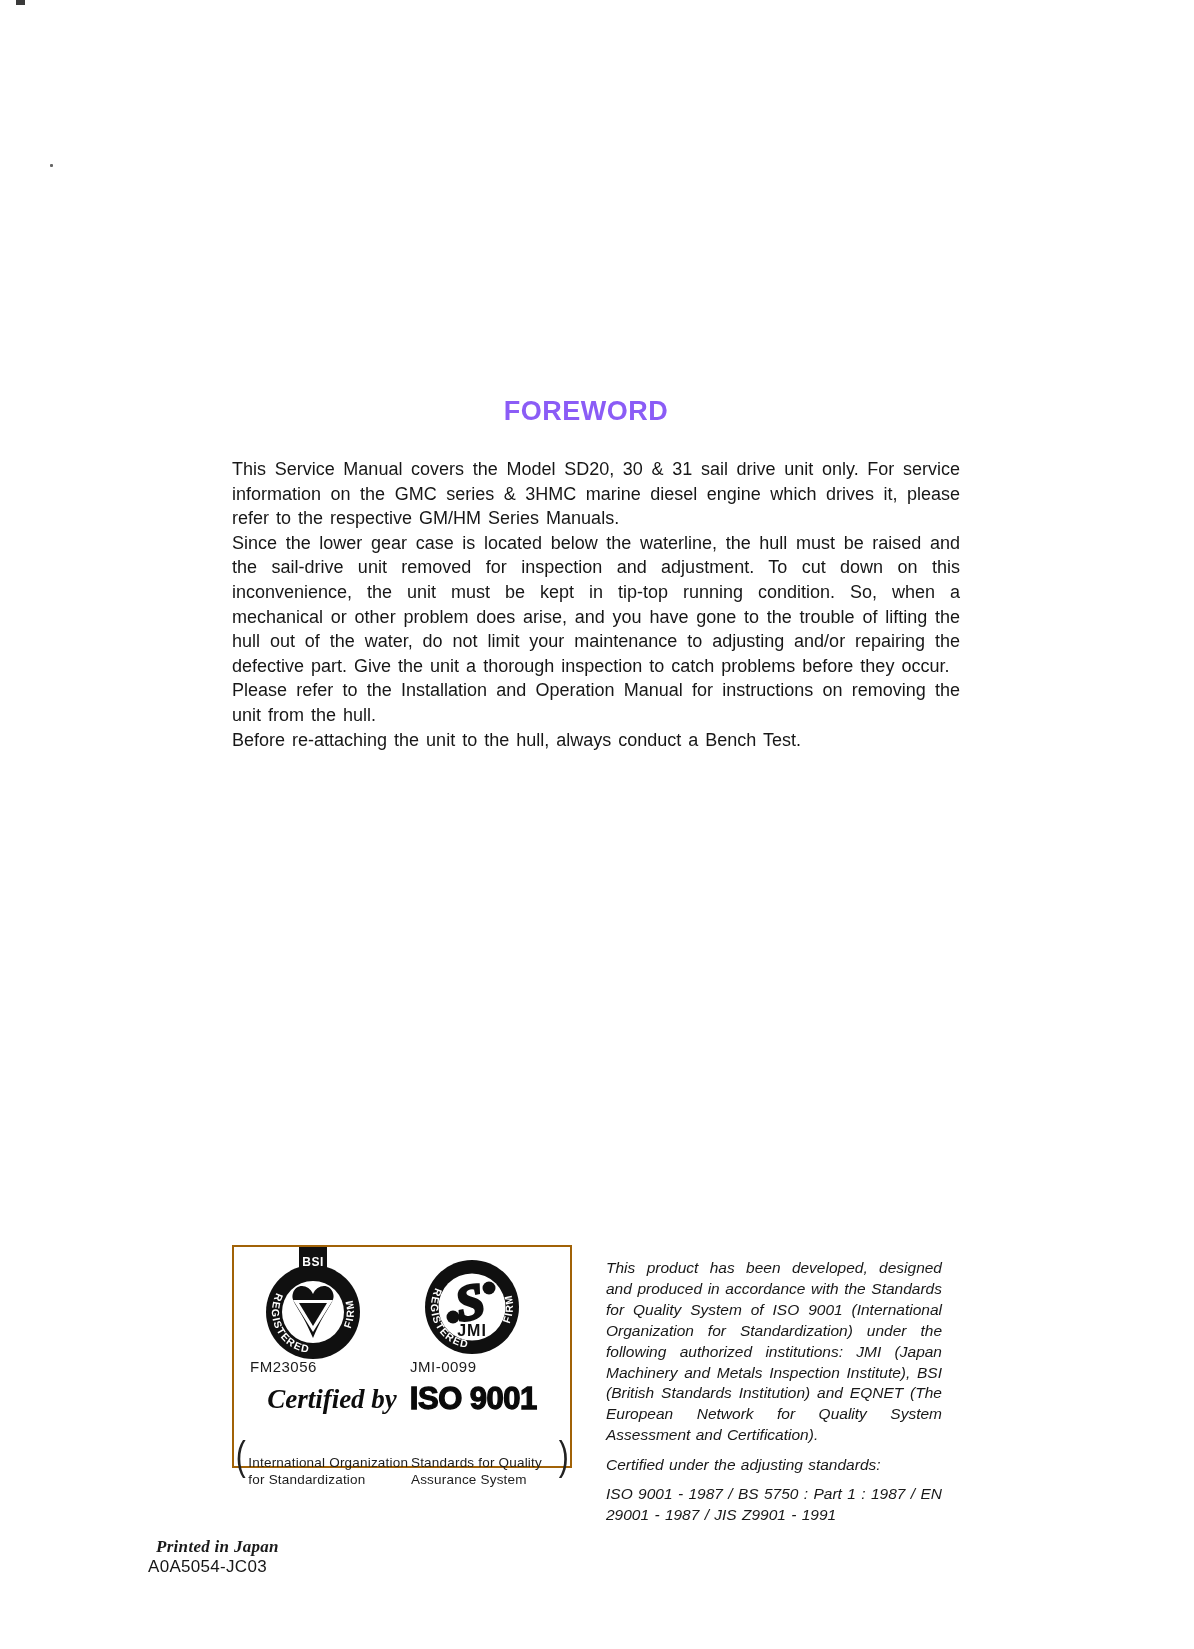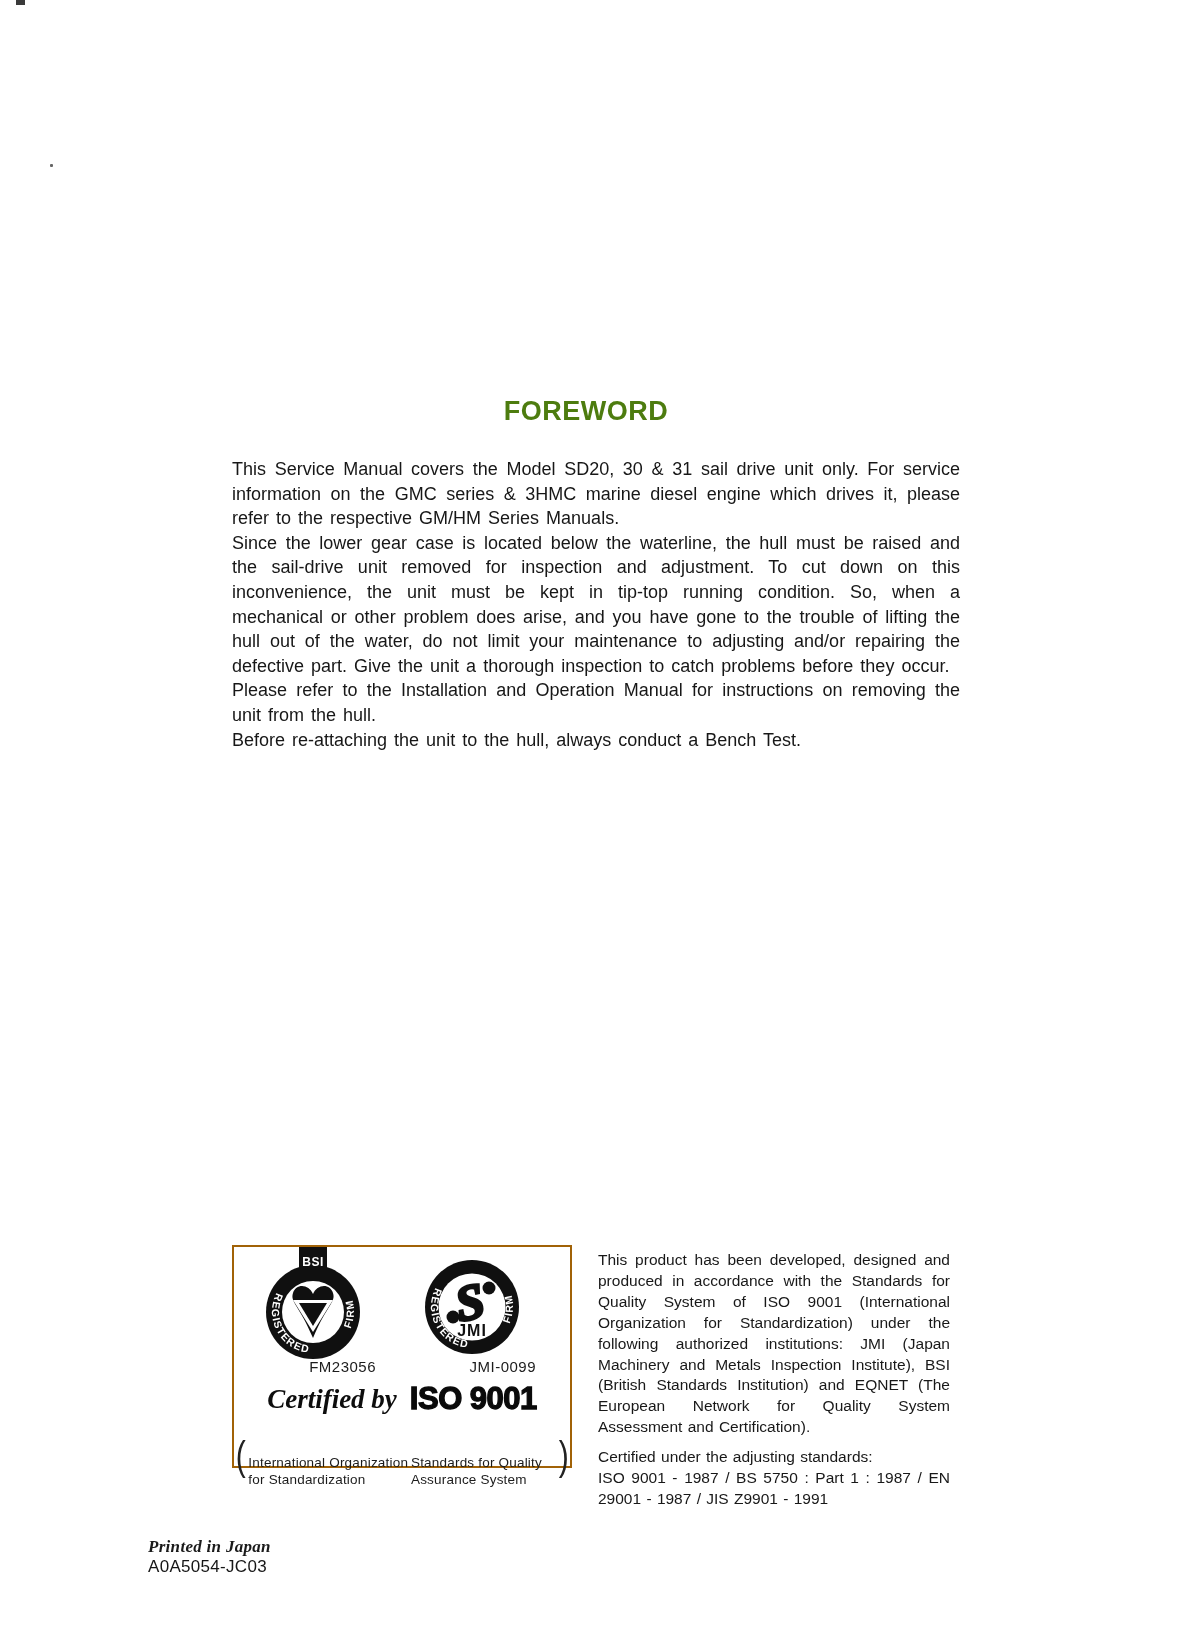--- a/index.html
+++ b/index.html
@@ -12,41 +12,41 @@
     color:#161616;
   }
   
   .artifact-dash{position:absolute;left:16px;top:0;width:9px;height:5px;background:#3a3a3a;}
   .artifact-dot{position:absolute;left:50px;top:164px;width:3px;height:3px;background:#666;border-radius:1px;}
 
   .heading{
     position:absolute;left:222px;top:396px;width:728px;
     text-align:center;
     font-size:27px;font-weight:bold;letter-spacing:.5px;
-    color:#4d7c0f;
+    color:#8b5cf6;
   }
   .body-text{
     position:absolute;left:232px;top:457px;width:728px;
     font-size:18px;line-height:24.6px;
     word-spacing:2px;
     color:#171717;
   }
   .body-text p{margin:0;text-align:justify;text-align-last:left;}
 
   
   .cert-box{
     position:absolute;left:232px;top:1245px;width:340px;height:223px;
     border:2px solid #a16207;box-sizing:border-box;
     background:#fff;
   }
   .logo-bsi{position:absolute;left:27px;top:0px;width:104px;height:116px;}
   .logo-jmi{position:absolute;left:186px;top:8px;width:104px;height:104px;}
   .logo-code{
     position:absolute;top:111px;width:126px;
-    text-align:right;font-size:15px;color:#1c1c1c;letter-spacing:.5px;
+    text-align:left;font-size:15px;color:#1c1c1c;letter-spacing:.5px;
   }
   .code-bsi{left:16px;}
   .code-jmi{left:176px;}
   .certified-row{
     position:absolute;left:0;top:134px;width:100%;
     display:flex;justify-content:center;align-items:center;gap:13px;
   }
   .certified-by{
     font-family:"Liberation Serif",serif;
     font-style:italic;font-weight:bold;
@@ -67,27 +67,27 @@
   }
   .paren-lines{display:flex;flex-direction:row;margin-top:32px;}
   .paren-lines span{font-size:13.5px;line-height:16.5px;color:#1c1c1c;letter-spacing:.2px;}
 
   
   .iso-statement{
     position:absolute;left:598px;top:1250px;width:352px;
     font-size:15.5px;line-height:20.9px;color:#181818;
     word-spacing:1px;
   }
-  .iso-statement p{margin:0;text-align:justify;text-align-last:left;}
+  .iso-statement p{margin:8px;text-align:justify;text-align-last:left;font-style:italic;}
   .iso-statement .para-gap{margin-top:9px;}
 
   .footer{position:absolute;left:148px;top:1537px;}
   .footer .printed{
     font-family:"Liberation Serif",serif;font-style:italic;font-weight:bold;
-    font-size:17px;color:#1a1a1a;letter-spacing:.3px;
+    font-size:17px;color:#1a1a1a;letter-spacing:.3px;margin-left:8px;
   }
   .footer .doc-code{font-size:17px;color:#161616;margin-top:0;letter-spacing:.3px;}
 
   svg .ink{fill:#101010;}
   svg .paper{fill:#ffffff;}
   svg .ringtext{fill:#ffffff;font-family:"Liberation Sans",sans-serif;font-weight:bold;}
 </style>
 </head>
 <body>
 

